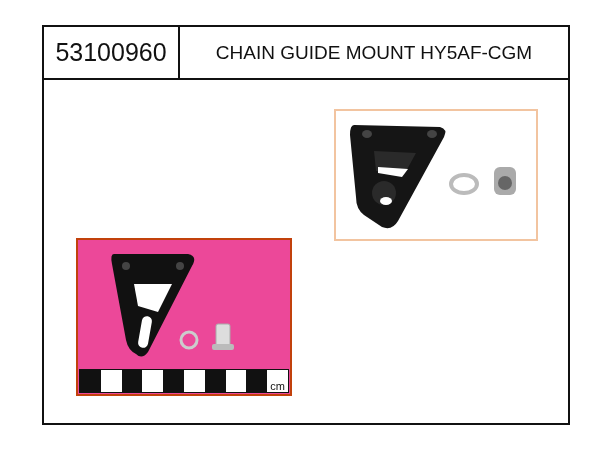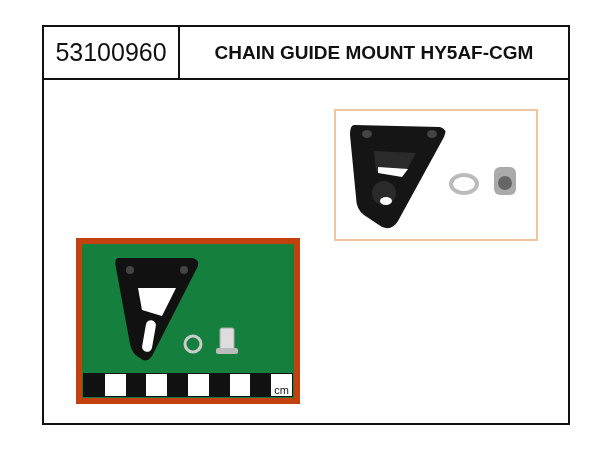--- a/index.html
+++ b/index.html
@@ -1,22 +1,22 @@
 <!DOCTYPE html>
 <html><head>
 <meta charset="utf-8">
 <style>
   html, body { margin:0; padding:0; background:#fff; }
   body { width:610px; height:450px; position:relative; overflow:hidden; font-family:"Liberation Sans", sans-serif; }
   .sheet { position:absolute; left:42px; top:25px; width:524px; height:396px; border:2px solid #111; box-sizing:content-box; }
   .hdr { position:absolute; left:0; top:0; width:524px; height:51px; border-bottom:2px solid #111; display:flex; }
   .pn { width:134px; border-right:2px solid #111; display:flex; align-items:center; justify-content:center; font-size:25px; color:#111; }
-  .title { flex:1; display:flex; align-items:center; justify-content:center; font-size:19px; color:#111;font-weight:bold; }
+  .title { flex:1; display:flex; align-items:center; justify-content:center; font-size:19px; color:#111; }
   .photo1 { position:absolute; left:290px; top:82px; width:200px; height:128px; border:2px solid #f2c4a0; background:#fff; }
-  .photo2 { position:absolute; left:32px; top:211px; width:212px; height:154px; border:6px solid #c2410c; background:#15803d; }
+  .photo2 { position:absolute; left:32px; top:211px; width:212px; height:154px; border:2px solid #c2410c; background:#ec4899; }
   .scale { position:absolute; left:1px; bottom:1px; width:208px; height:22px; border:1px solid #111; display:flex; background:#fff; }
   .scale .cell { flex:1; height:100%; }
   .scale .b { background:#111; }
   .scale .w { background:#fff; }
   .scale .tick { background:#111; position:relative; }
   .scale .cm { font-size:11px; display:flex; align-items:flex-end; justify-content:center; color:#111; }
 </style>
 </head>
 <body>
 

